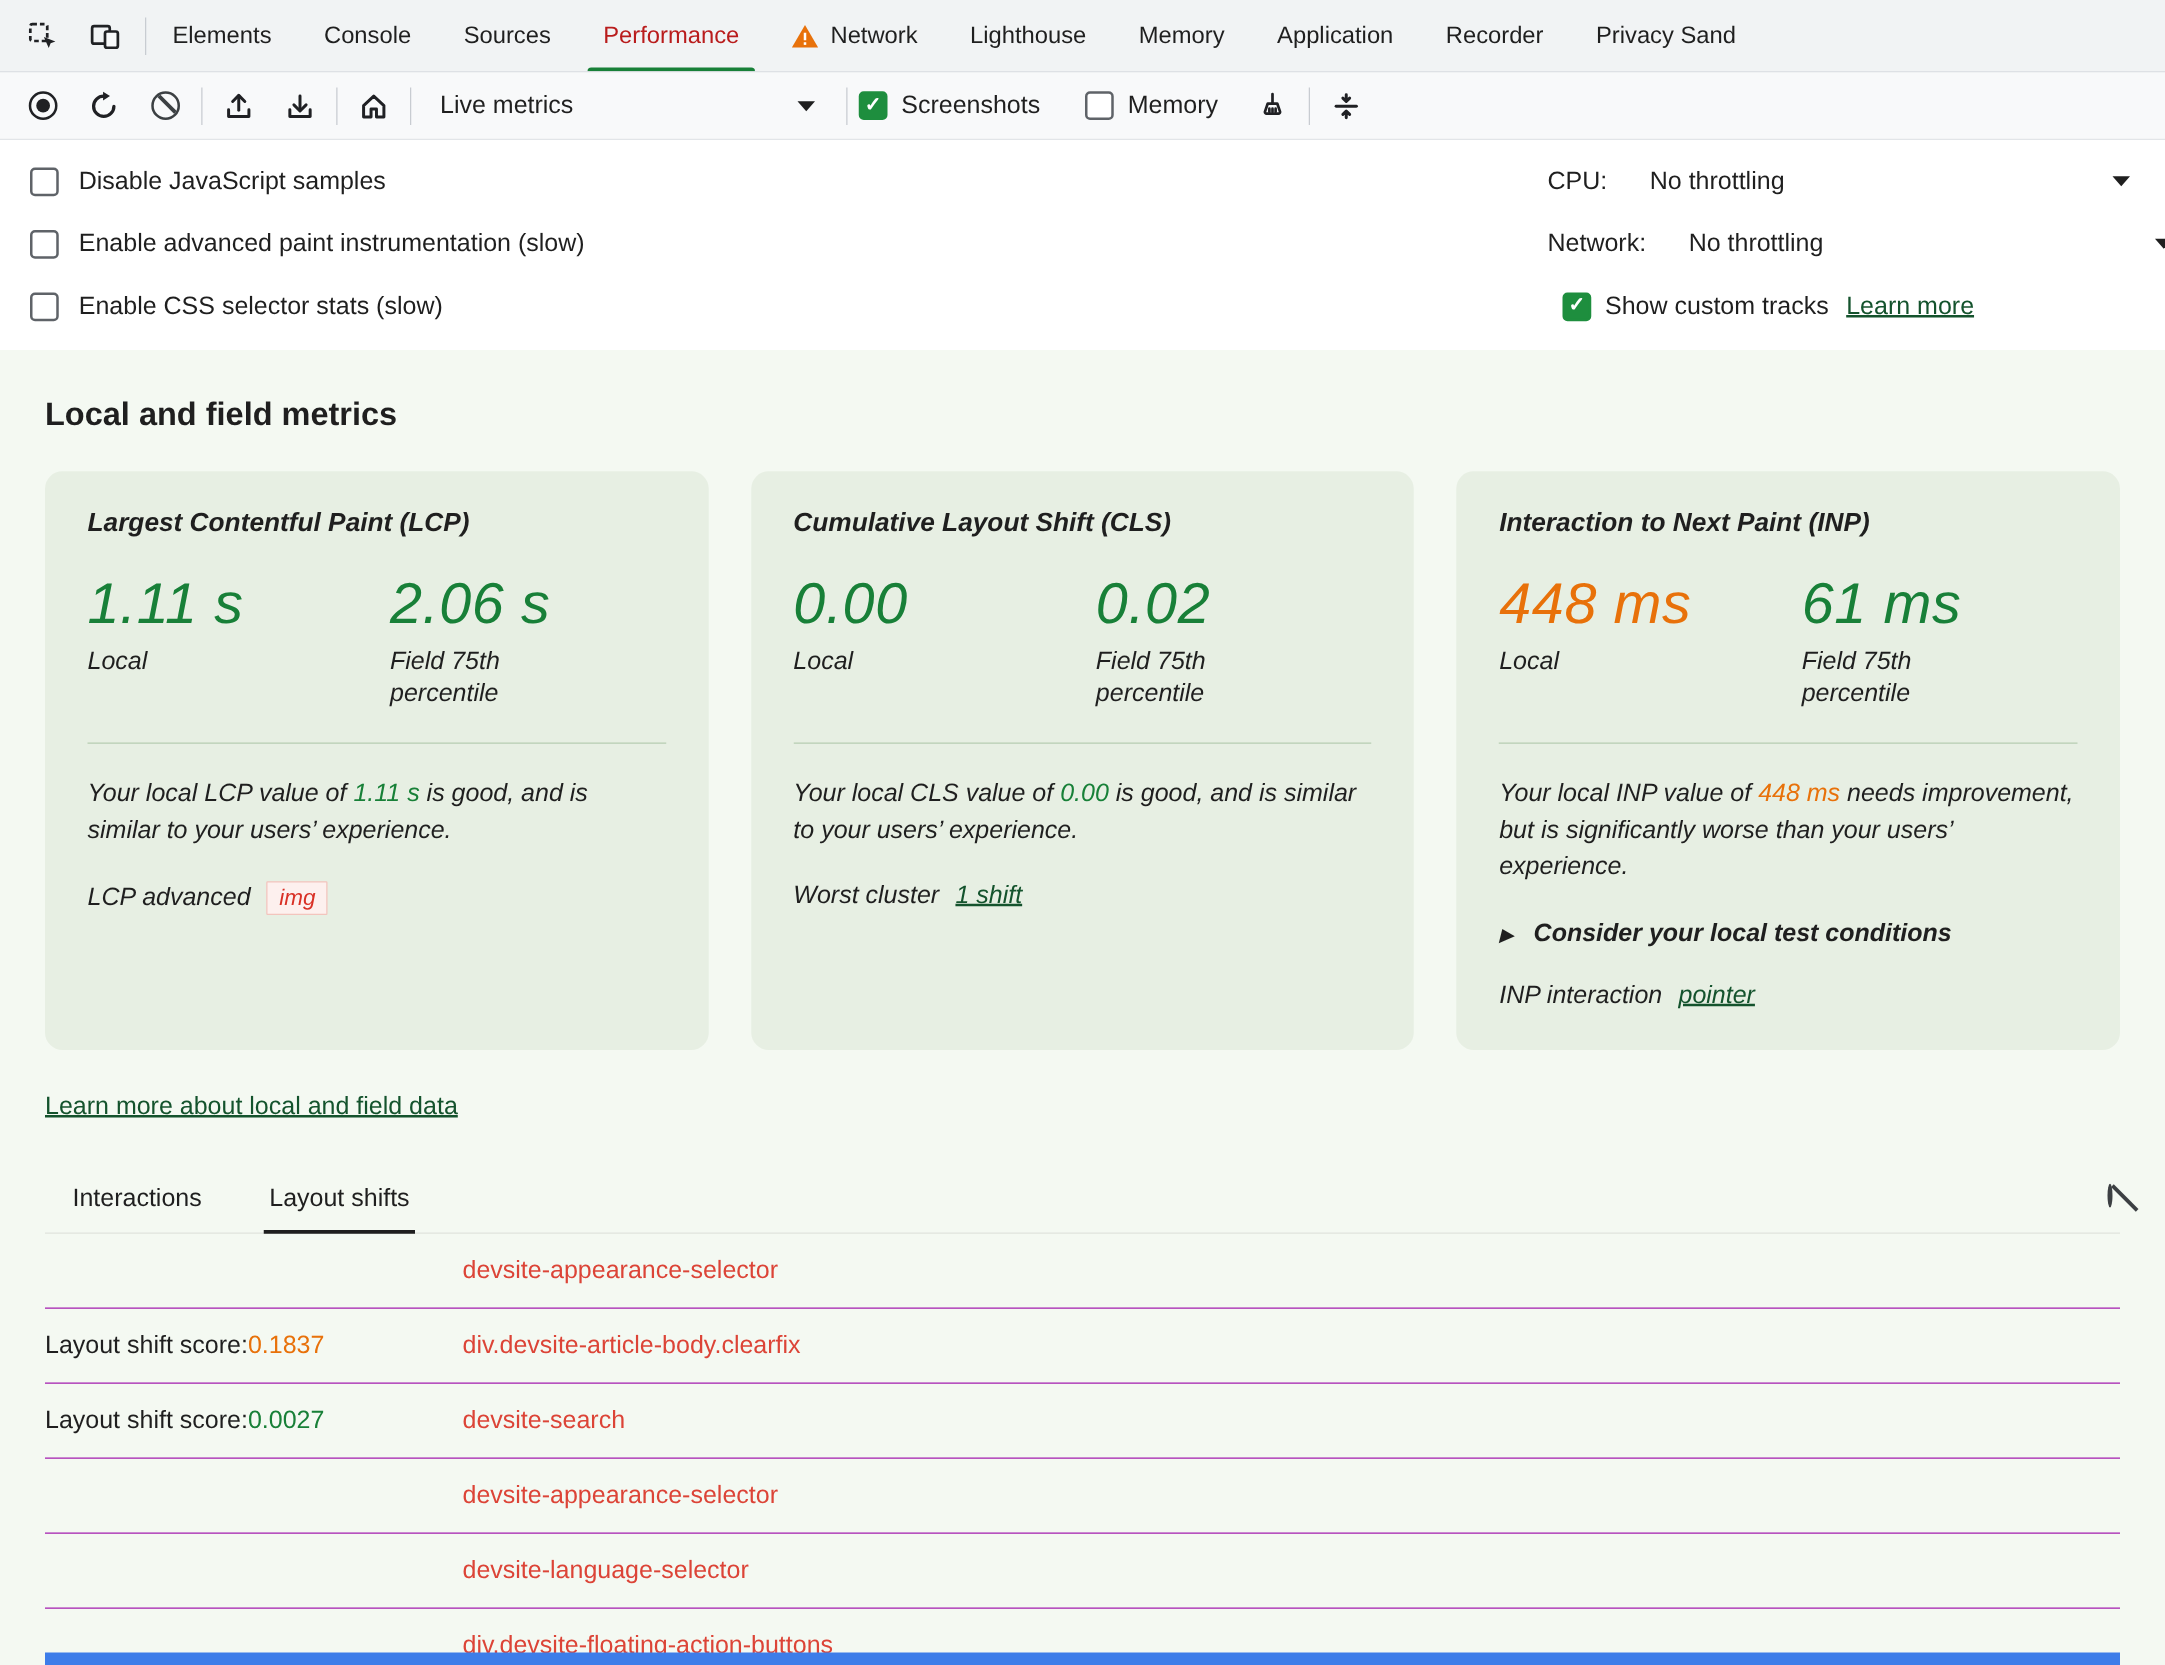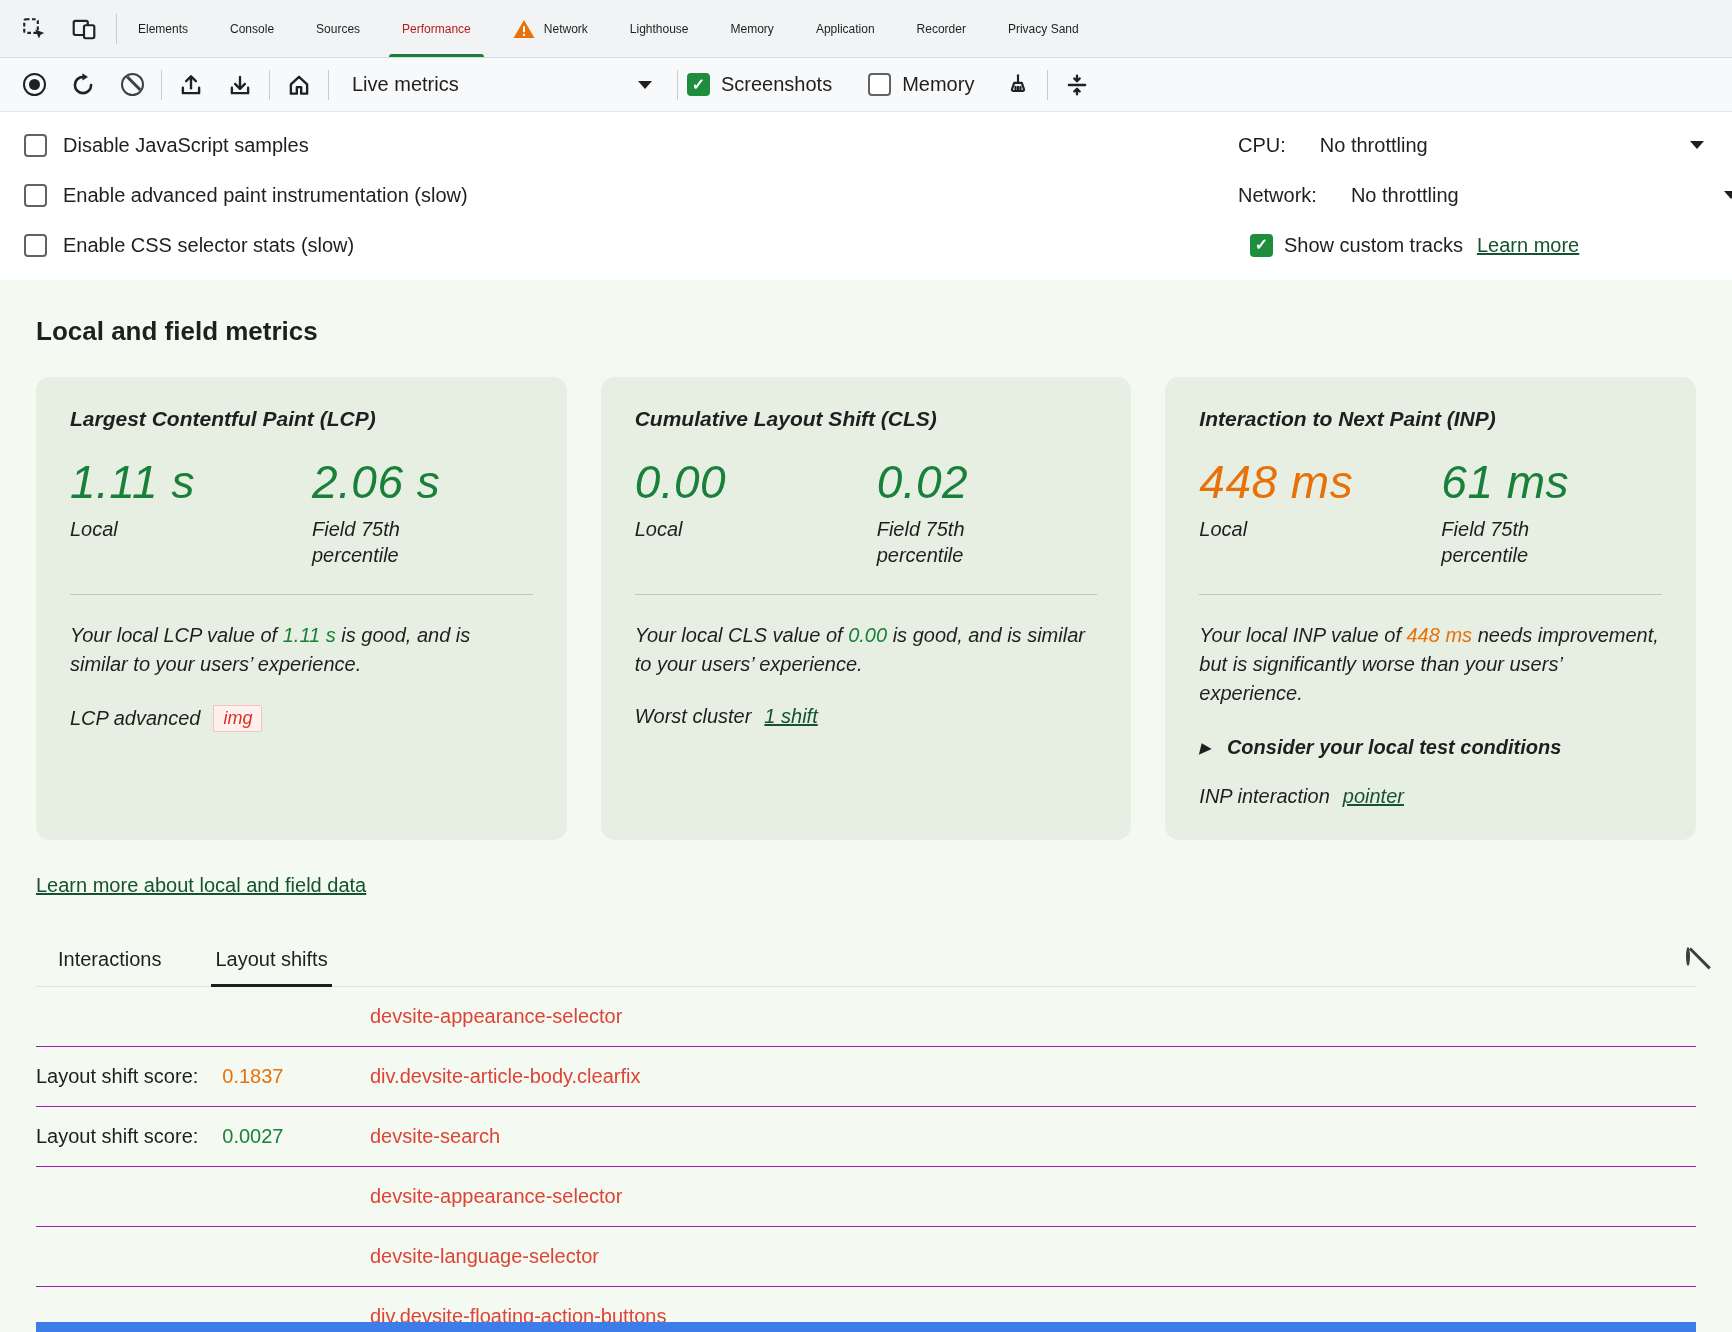--- a/index.html
+++ b/index.html
@@ -11,21 +11,21 @@
     overflow: hidden;
     position: relative;
     font-size: 19px;
   }
   
   .tabbar { height: 58px; background: #f1f3f4; display: flex; align-items: center; border-bottom: 1px solid #d8dbdf; }
   .tab-icons { display: flex; align-items: center; gap: 10px; padding: 0 12px 0 14px; }
   .icon-btn { width: 40px; height: 40px; border: none; background: transparent; display: flex; align-items: center; justify-content: center; cursor: pointer; flex: none; }
   .vsep { width: 1px; height: 30px; background: #c8ccd1; flex: none; }
   .tabs { display: flex; height: 100%; flex: 1; overflow: hidden; }
-  .tab { display: flex; align-items: center; gap: 9px; padding: 0 21px; font-size: 12px; position: relative; white-space: nowrap; cursor: pointer; }
+  .tab { display: flex; align-items: center; gap: 9px; padding: 0 21px; font-size: 19px; position: relative; white-space: nowrap; cursor: pointer; }
   .tab.active { color: #b91c1c; }
   .tab.active::after { content: ''; position: absolute; left: 8px; right: 8px; bottom: 0; height: 3px; background: #188038; border-radius: 3px 3px 0 0; }
   
   .toolbar { height: 54px; background: #f8f9fa; border-bottom: 1px solid #e2e5e8; display: flex; align-items: center; padding: 0 14px; gap: 9px; }
   .record-icon { width: 23px; height: 23px; border: 2.5px solid #202124; border-radius: 50%; position: relative; }
   .record-icon::after { content: ''; position: absolute; inset: 4px; background: #202124; border-radius: 50%; }
   .slash-circle { width: 23px; height: 23px; border: 2.5px solid #3c4043; border-radius: 50%; position: relative; overflow: hidden; }
   .slash-circle::after { content: ''; position: absolute; left: -2px; top: 8px; width: 28px; height: 2.5px; background: #3c4043; transform: rotate(45deg); }
   .select { display: flex; align-items: center; justify-content: space-between; width: 330px; height: 40px; padding: 0 16px 0 14px; font-size: 20px; cursor: pointer; }
   .caret { width: 0; height: 0; border-left: 7px solid transparent; border-right: 7px solid transparent; border-top: 8px solid #1f1f1f; flex: none; }
@@ -63,21 +63,21 @@
   .tag-badge { font-size: 18px; color: #d93025; background: #fdf0ee; border: 1px solid #f3c4bd; border-radius: 1px; padding: 2px 9px; cursor: pointer; }
   .disclosure { display: flex; align-items: center; gap: 16px; margin-top: 28px; font-size: 20px; font-weight: 600; cursor: pointer; }
   .disclosure .tri { font-size: 15px; font-weight: 400; }
   .learn-link { display: inline-block; margin-top: 34px; font-size: 20px; }
   
   .subtabs { display: flex; align-items: flex-end; margin-top: 40px; border-bottom: 1px solid #dfe3dd; height: 50px; padding: 0 6px 0 18px; }
   .subtab { font-size: 20px; padding: 0 4px 15px; margin-right: 46px; position: relative; cursor: pointer; }
   .subtab.active::after { content: ''; position: absolute; left: 0; right: 0; bottom: -1px; height: 3px; background: #1f1f1f; }
   .clear-log { margin-left: auto; align-self: center; margin-bottom: 10px; background: none; border: none; cursor: pointer; }
   .log-row { display: flex; align-items: center; height: 60px; border-bottom: 1px solid #a21caf; font-size: 20px; }
-  .score-cell { width: 334px; flex: none; display: flex; gap: 24px; align-items: center; }
+  .score-cell { width: 334px; flex: none; display: flex; gap: 0; align-items: center; }
   .element-link { color: #dc4437; cursor: pointer; }
   
   .bottom-bar { position: absolute; left: 36px; width: 1660px; bottom: 0; height: 10px; background: #3d7de9; }
   svg { display: block; }
 </style>
 </head>
 <body>
 
 <div>
 

